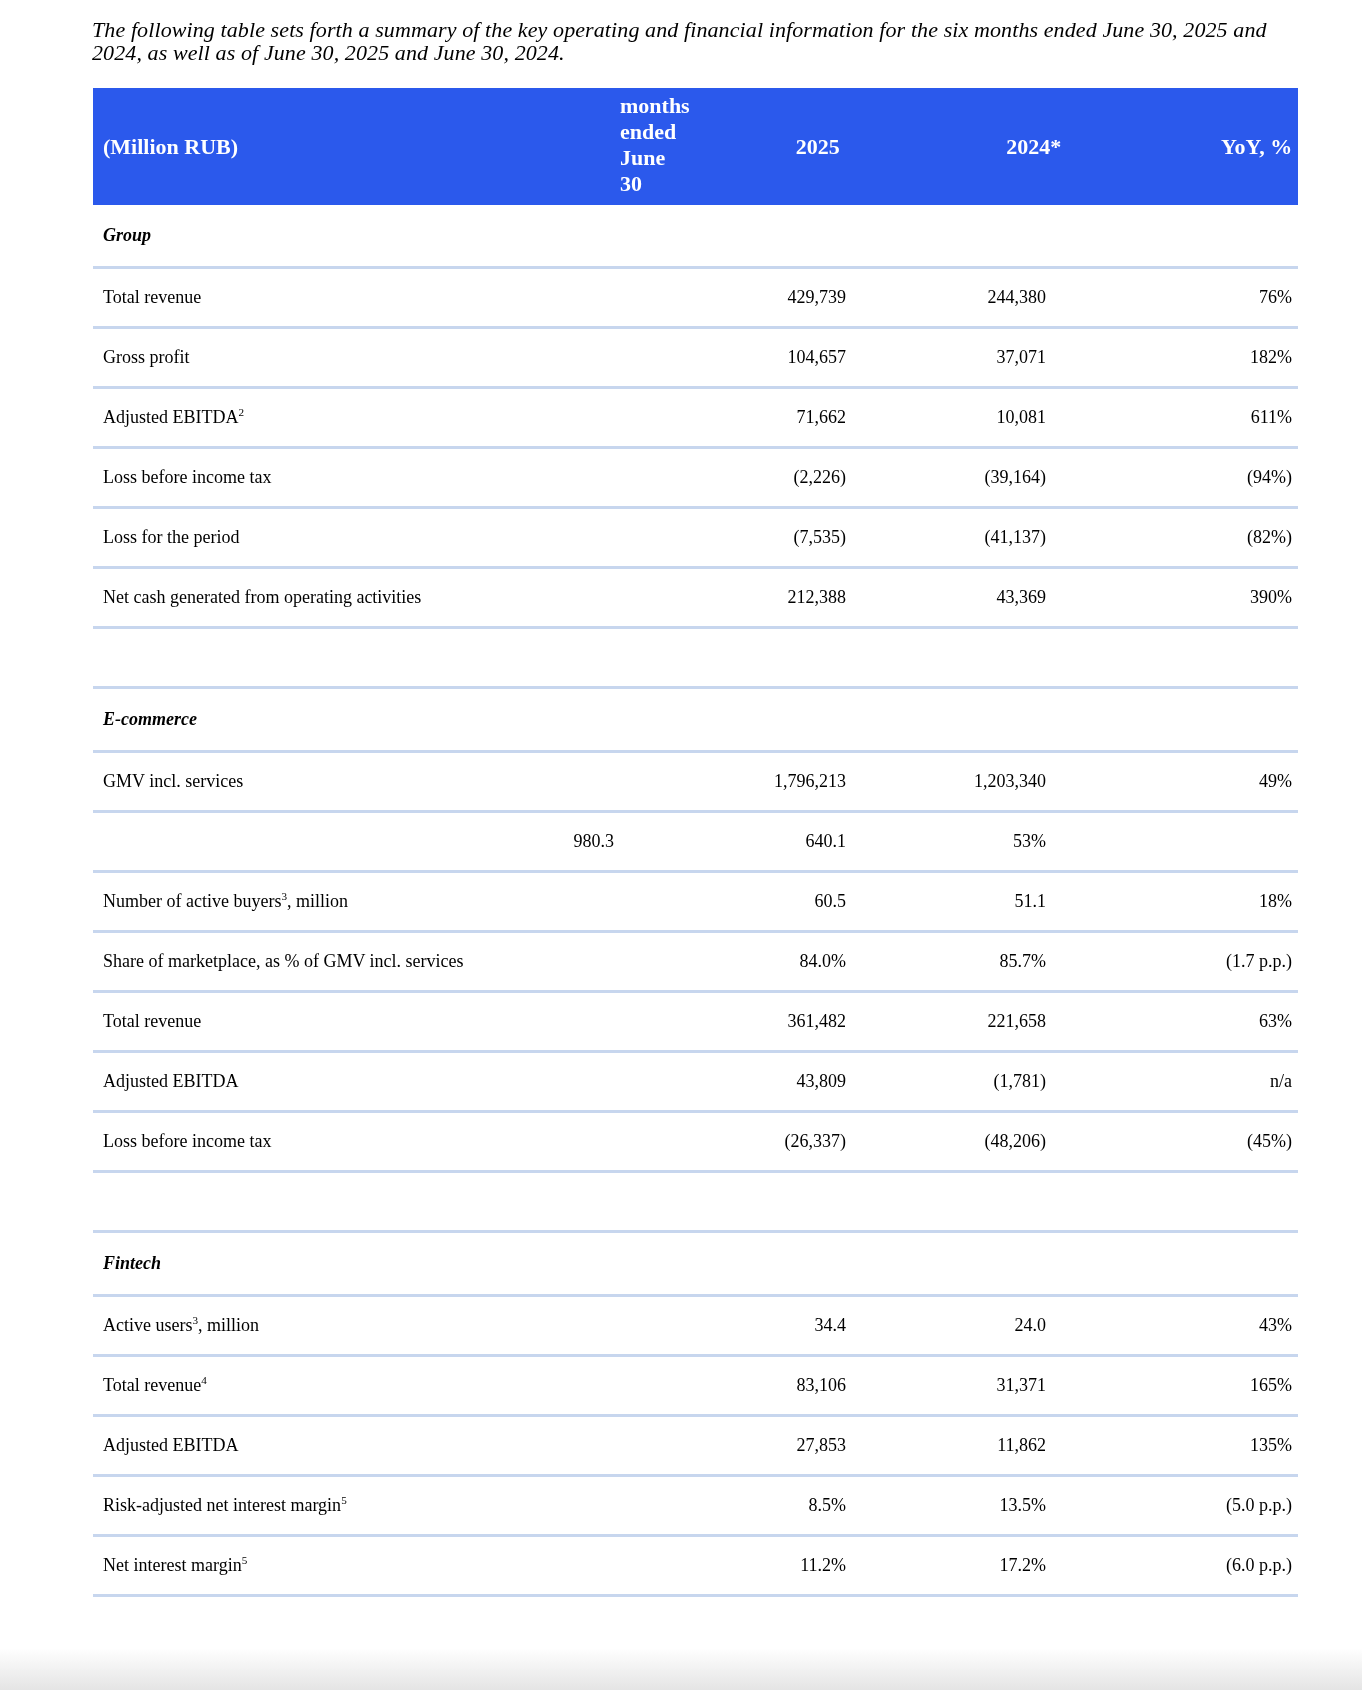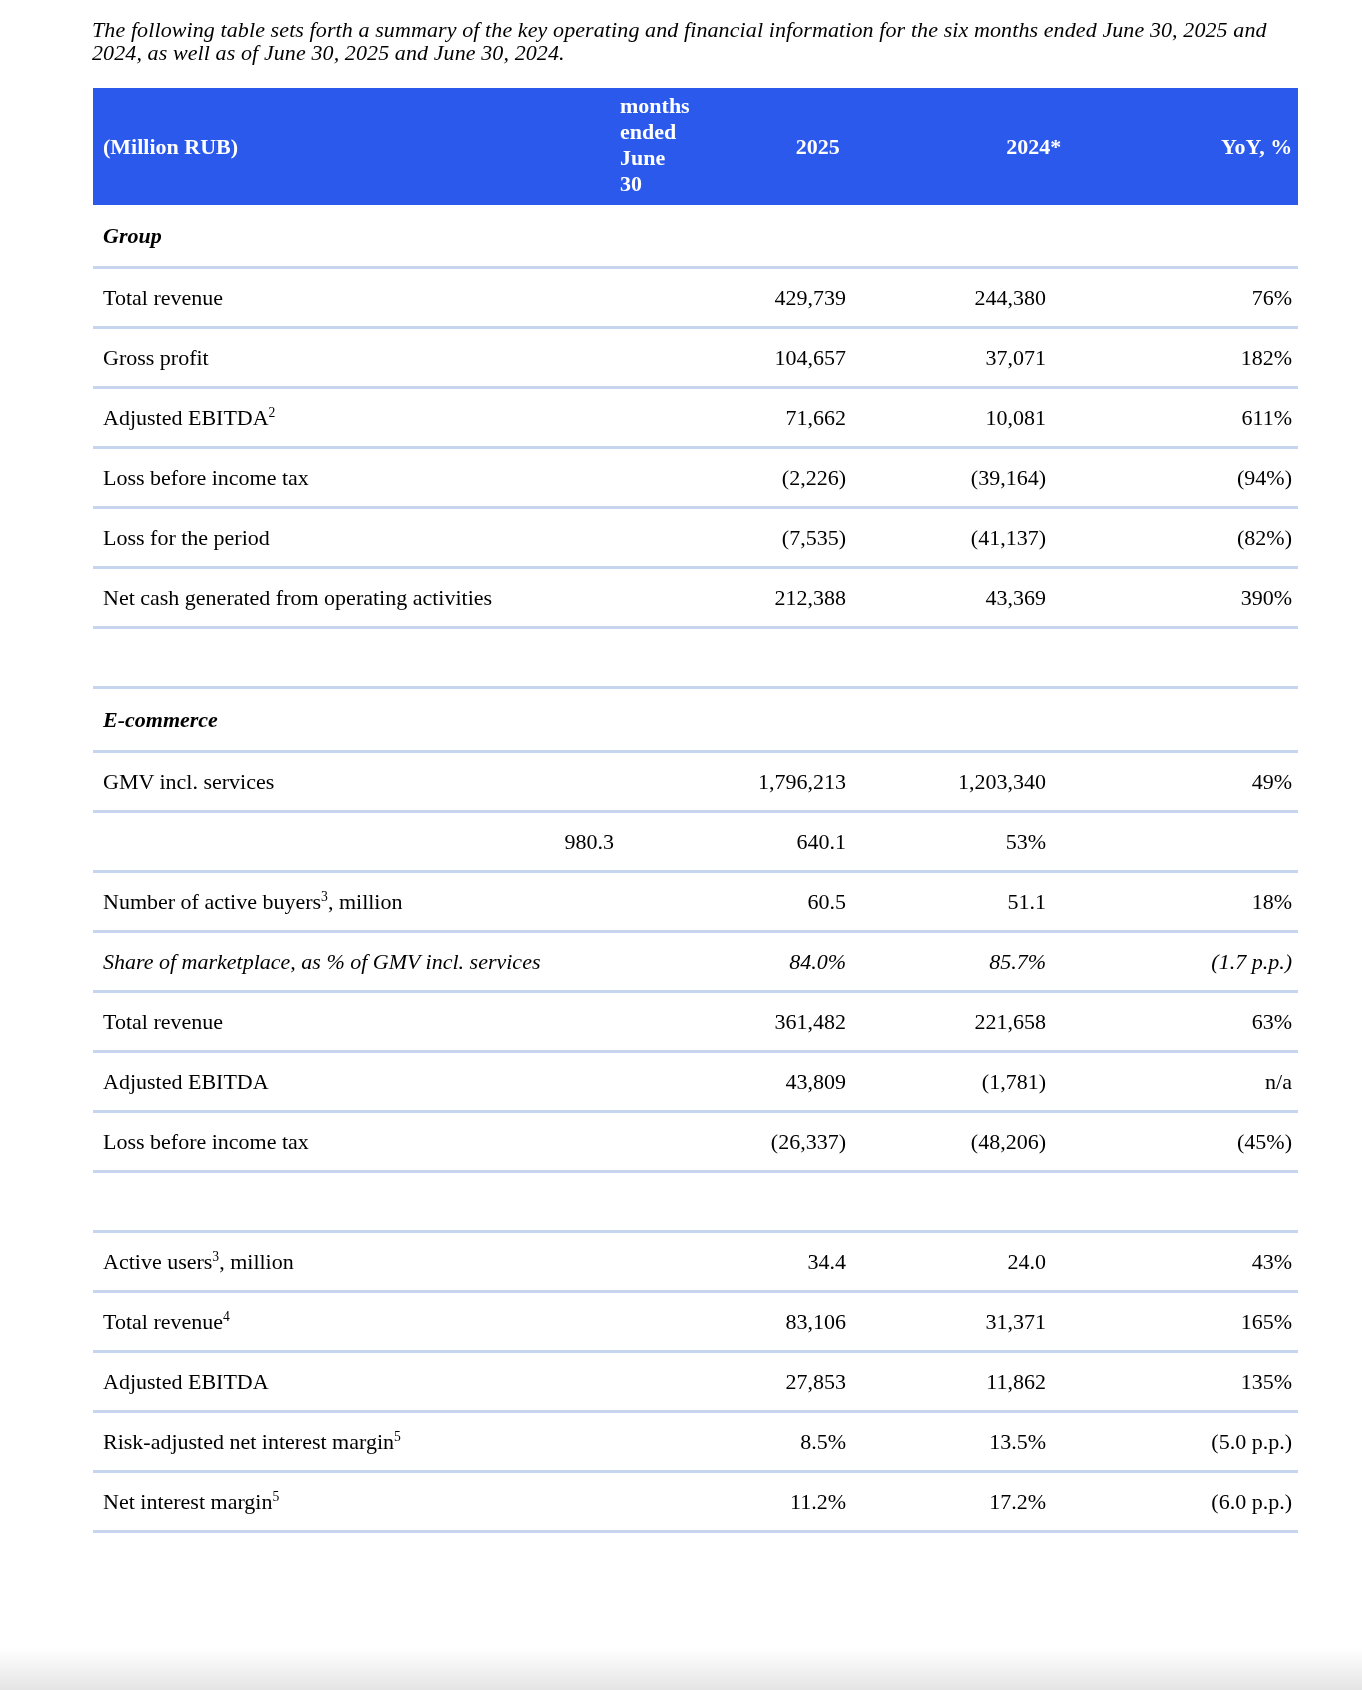--- a/index.html
+++ b/index.html
@@ -74,28 +74,28 @@
     align-items: center;
     justify-content: center;
   }
   
   .row {
     display: grid;
     grid-template-columns: 527px 232px 200px 246px;
     align-items: center;
     height: 60px;
     border-bottom: 3px solid var(--divider);
-    font-size: 22px;
+    font-size: 18px;
   }
   .row.sec { height: 64px; border-bottom: 3px solid var(--divider); }
   .row.sec .label { font-weight: bold; font-style: italic; }
   .row.gap { height: 60px; }
   .label { padding-left: 10px; }
   .num { text-align: right; padding-right: 6px; }
-  .row.italic .label, .row.italic .num { font-style: italic; }
+  .row.italic .label, .row.italic .num { }
   sup { font-size: 0.62em; line-height: 0; vertical-align: super; }
   
   .fade {
     position: absolute;
     left: 0; right: 0; bottom: 0;
     height: 42px;
     background: linear-gradient(to bottom, rgba(120,120,120,0) 0%, rgba(90,90,90,0.16) 100%);
   }
 </style>
 </head>
@@ -205,20 +205,26 @@
           <div class="num">(1,781)</div>
           <div class="num">n/a</div>
         </div>
         <div class="row">
           <div class="label">Loss before income tax</div>
           <div class="num">(26,337)</div>
           <div class="num">(48,206)</div>
           <div class="num">(45%)</div>
         </div>
         <div class="row gap"></div>
+        <div class="row sec">
+          <div class="label">Fintech</div>
+          <div class="num"></div>
+          <div class="num"></div>
+          <div class="num"></div>
+        </div>
         <div class="row">
           <div class="label">Active users<sup>3</sup>, million</div>
           <div class="num">34.4</div>
           <div class="num">24.0</div>
           <div class="num">43%</div>
         </div>
         <div class="row">
           <div class="label">Total revenue<sup>4</sup></div>
           <div class="num">83,106</div>
           <div class="num">31,371</div>

